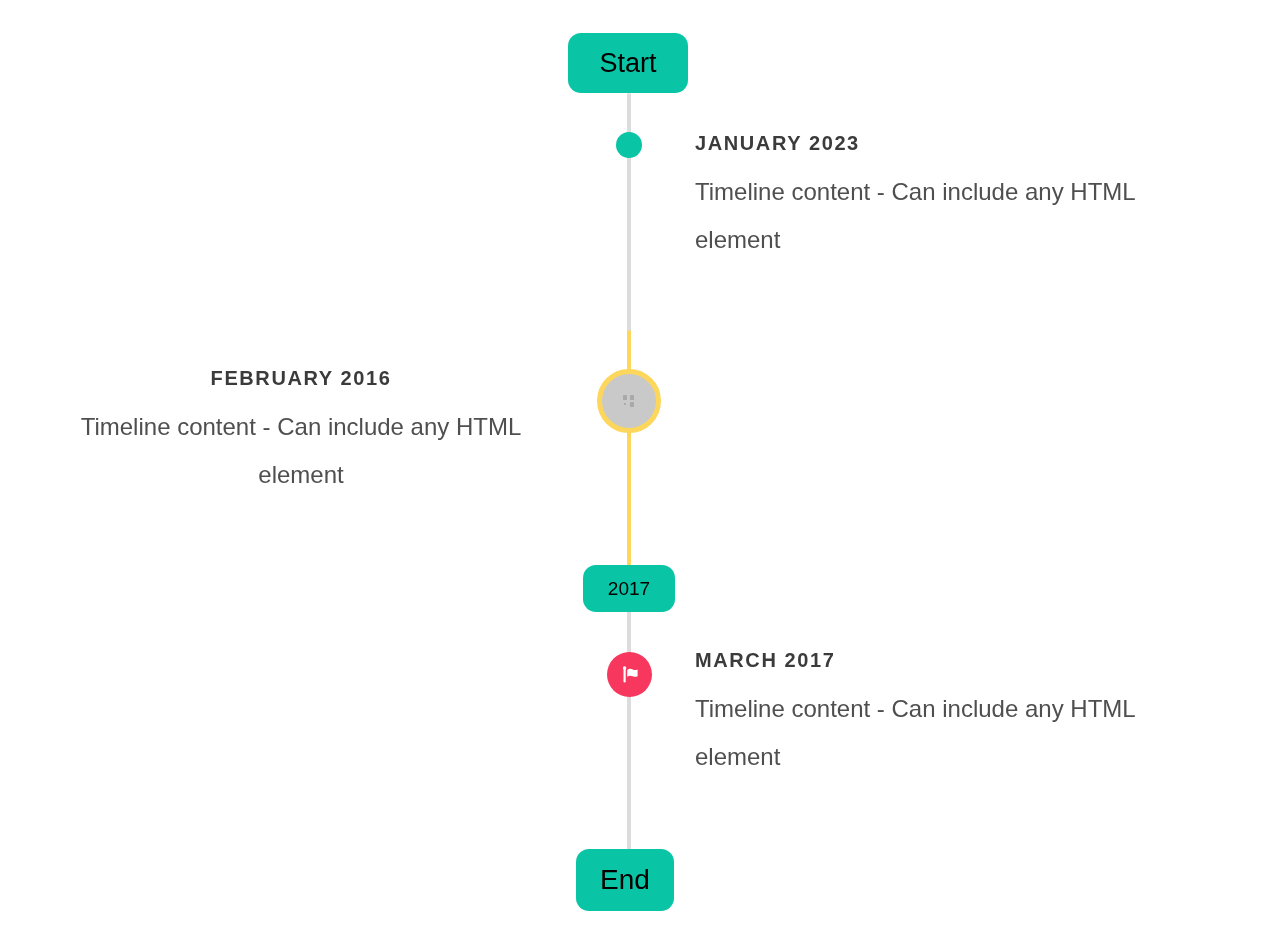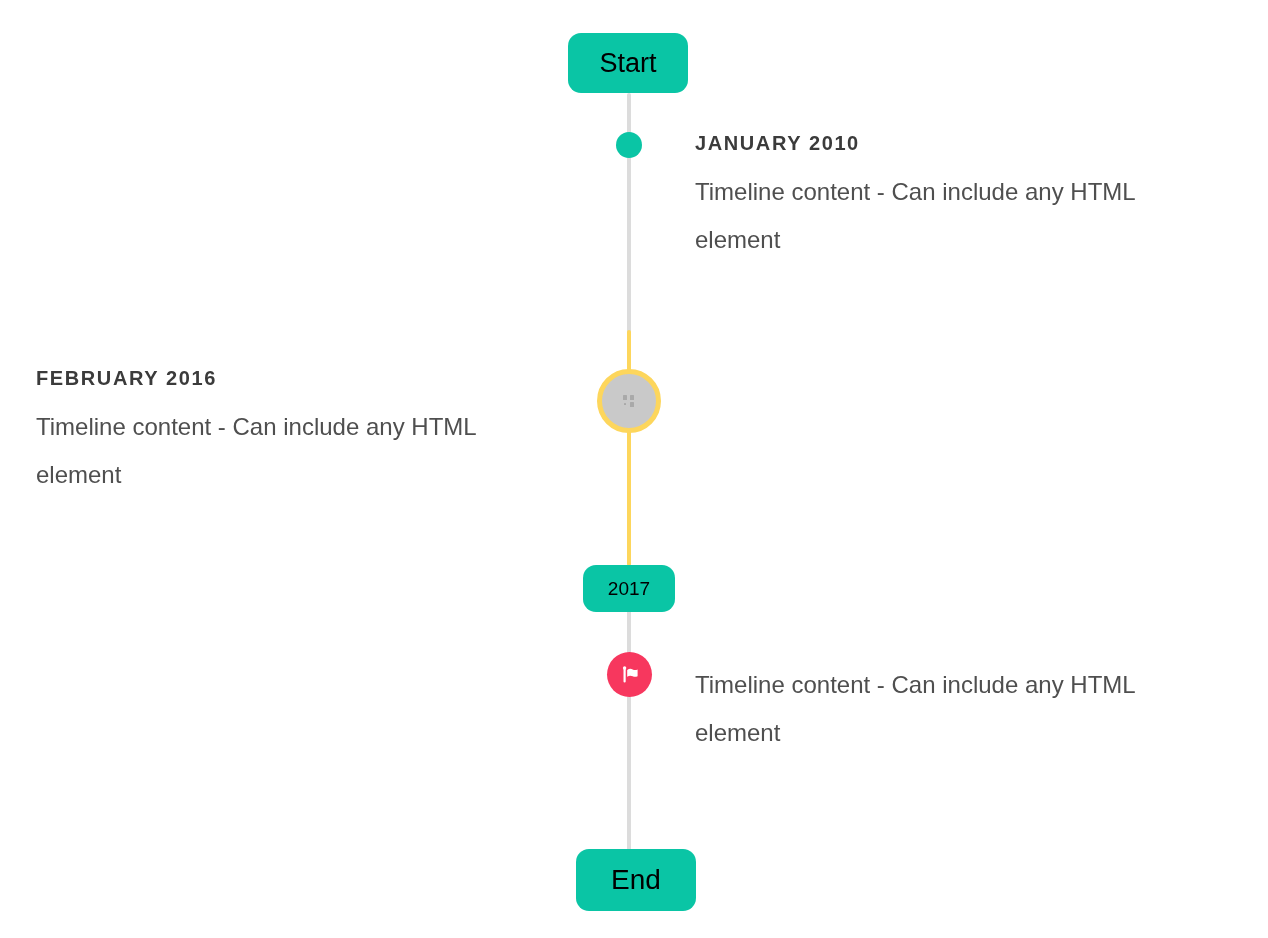--- a/index.html
+++ b/index.html
@@ -28,21 +28,21 @@
     background: var(--accent);
     color: #000000;
     display: flex;
     align-items: center;
     justify-content: center;
     border-radius: 13px;
     font-weight: 400;
   }
   .badge.start { left: 568px; top: 33px;  width: 120px; height: 60px; font-size: 27px; }
   .badge.year  { left: 583px; top: 565px; width: 92px;  height: 47px; font-size: 19px; }
-  .badge.end   { left: 576px; top: 849px; width: 120px; height: 62px; font-size: 28px; }
+  .badge.end   { left: 576px; top: 849px; width: 98px; height: 62px; font-size: 28px; }
 
   
   .marker { position: absolute; border-radius: 50%; display: flex; align-items: center; justify-content: center; }
   .marker.dot-jan {
     left: 616px; top: 132px; width: 26px; height: 26px;
     background: var(--accent);
   }
   .marker.circle-feb {
     left: 597px; top: 369px; width: 64px; height: 64px;
     box-sizing: border-box;
@@ -65,38 +65,38 @@
     color: #3b3b3b;
   }
   .entry .content {
     margin: 13px 0 0 0;
     font-size: 24px;
     line-height: 48px;
     font-weight: 400;
     color: #4f4f4f;
   }
   .entry.jan { left: 695px; top: 131px; width: 528px; }
-  .entry.feb { right: 702px; top: 366px; width: 530px; text-align: left; }
+  .entry.feb { right: 702px; top: 366px; width: 530px; text-align: center; }
   .entry.mar { left: 695px; top: 648px; width: 528px; }
 
   .broken-img { opacity: 0.55; }
 </style>
 </head>
 <body>
 
 <div class="canvas">
 
   <div class="tl-line gray"></div>
   <div class="tl-line yellow"></div>
 
   <div class="badge start">Start</div>
 
   <div class="marker dot-jan"></div>
   <section class="entry jan">
-    <h3 class="period">JANUARY 2010</h3>
+    <h3 class="period">JANUARY 2023</h3>
     <p class="content">Timeline content - Can include any HTML element</p>
   </section>
 
   <div class="marker circle-feb">
     <svg class="broken-img" width="18" height="16" viewBox="0 0 18 16" aria-hidden="true">
       <g fill="#8f8f8f">
         <rect x="3" y="2" width="4" height="5" rx="0.5"></rect>
         <rect x="10" y="2" width="4" height="5" rx="0.5"></rect>
         <rect x="10" y="9" width="4" height="5" rx="0.5"></rect>
         <rect x="4" y="10" width="2" height="2" rx="0.5"></rect>
@@ -119,18 +119,19 @@
                  C 11.2 5.6, 12.9 5.6, 14.7 6.4
                  C 16.3 7.1, 17.7 7.2, 19.6 6.4
                  L 19.6 13.3
                  C 17.7 14.1, 16.3 14.0, 14.7 13.3
                  C 12.9 12.5, 11.2 12.5, 9.2 13.7
                  Z"></path>
       </g>
     </svg>
   </div>
   <section class="entry mar">
+    <h3 class="period">MARCH 2017</h3>
     <p class="content">Timeline content - Can include any HTML element</p>
   </section>
 
   <div class="badge end">End</div>
 
 </div>
 
 </body></html>

